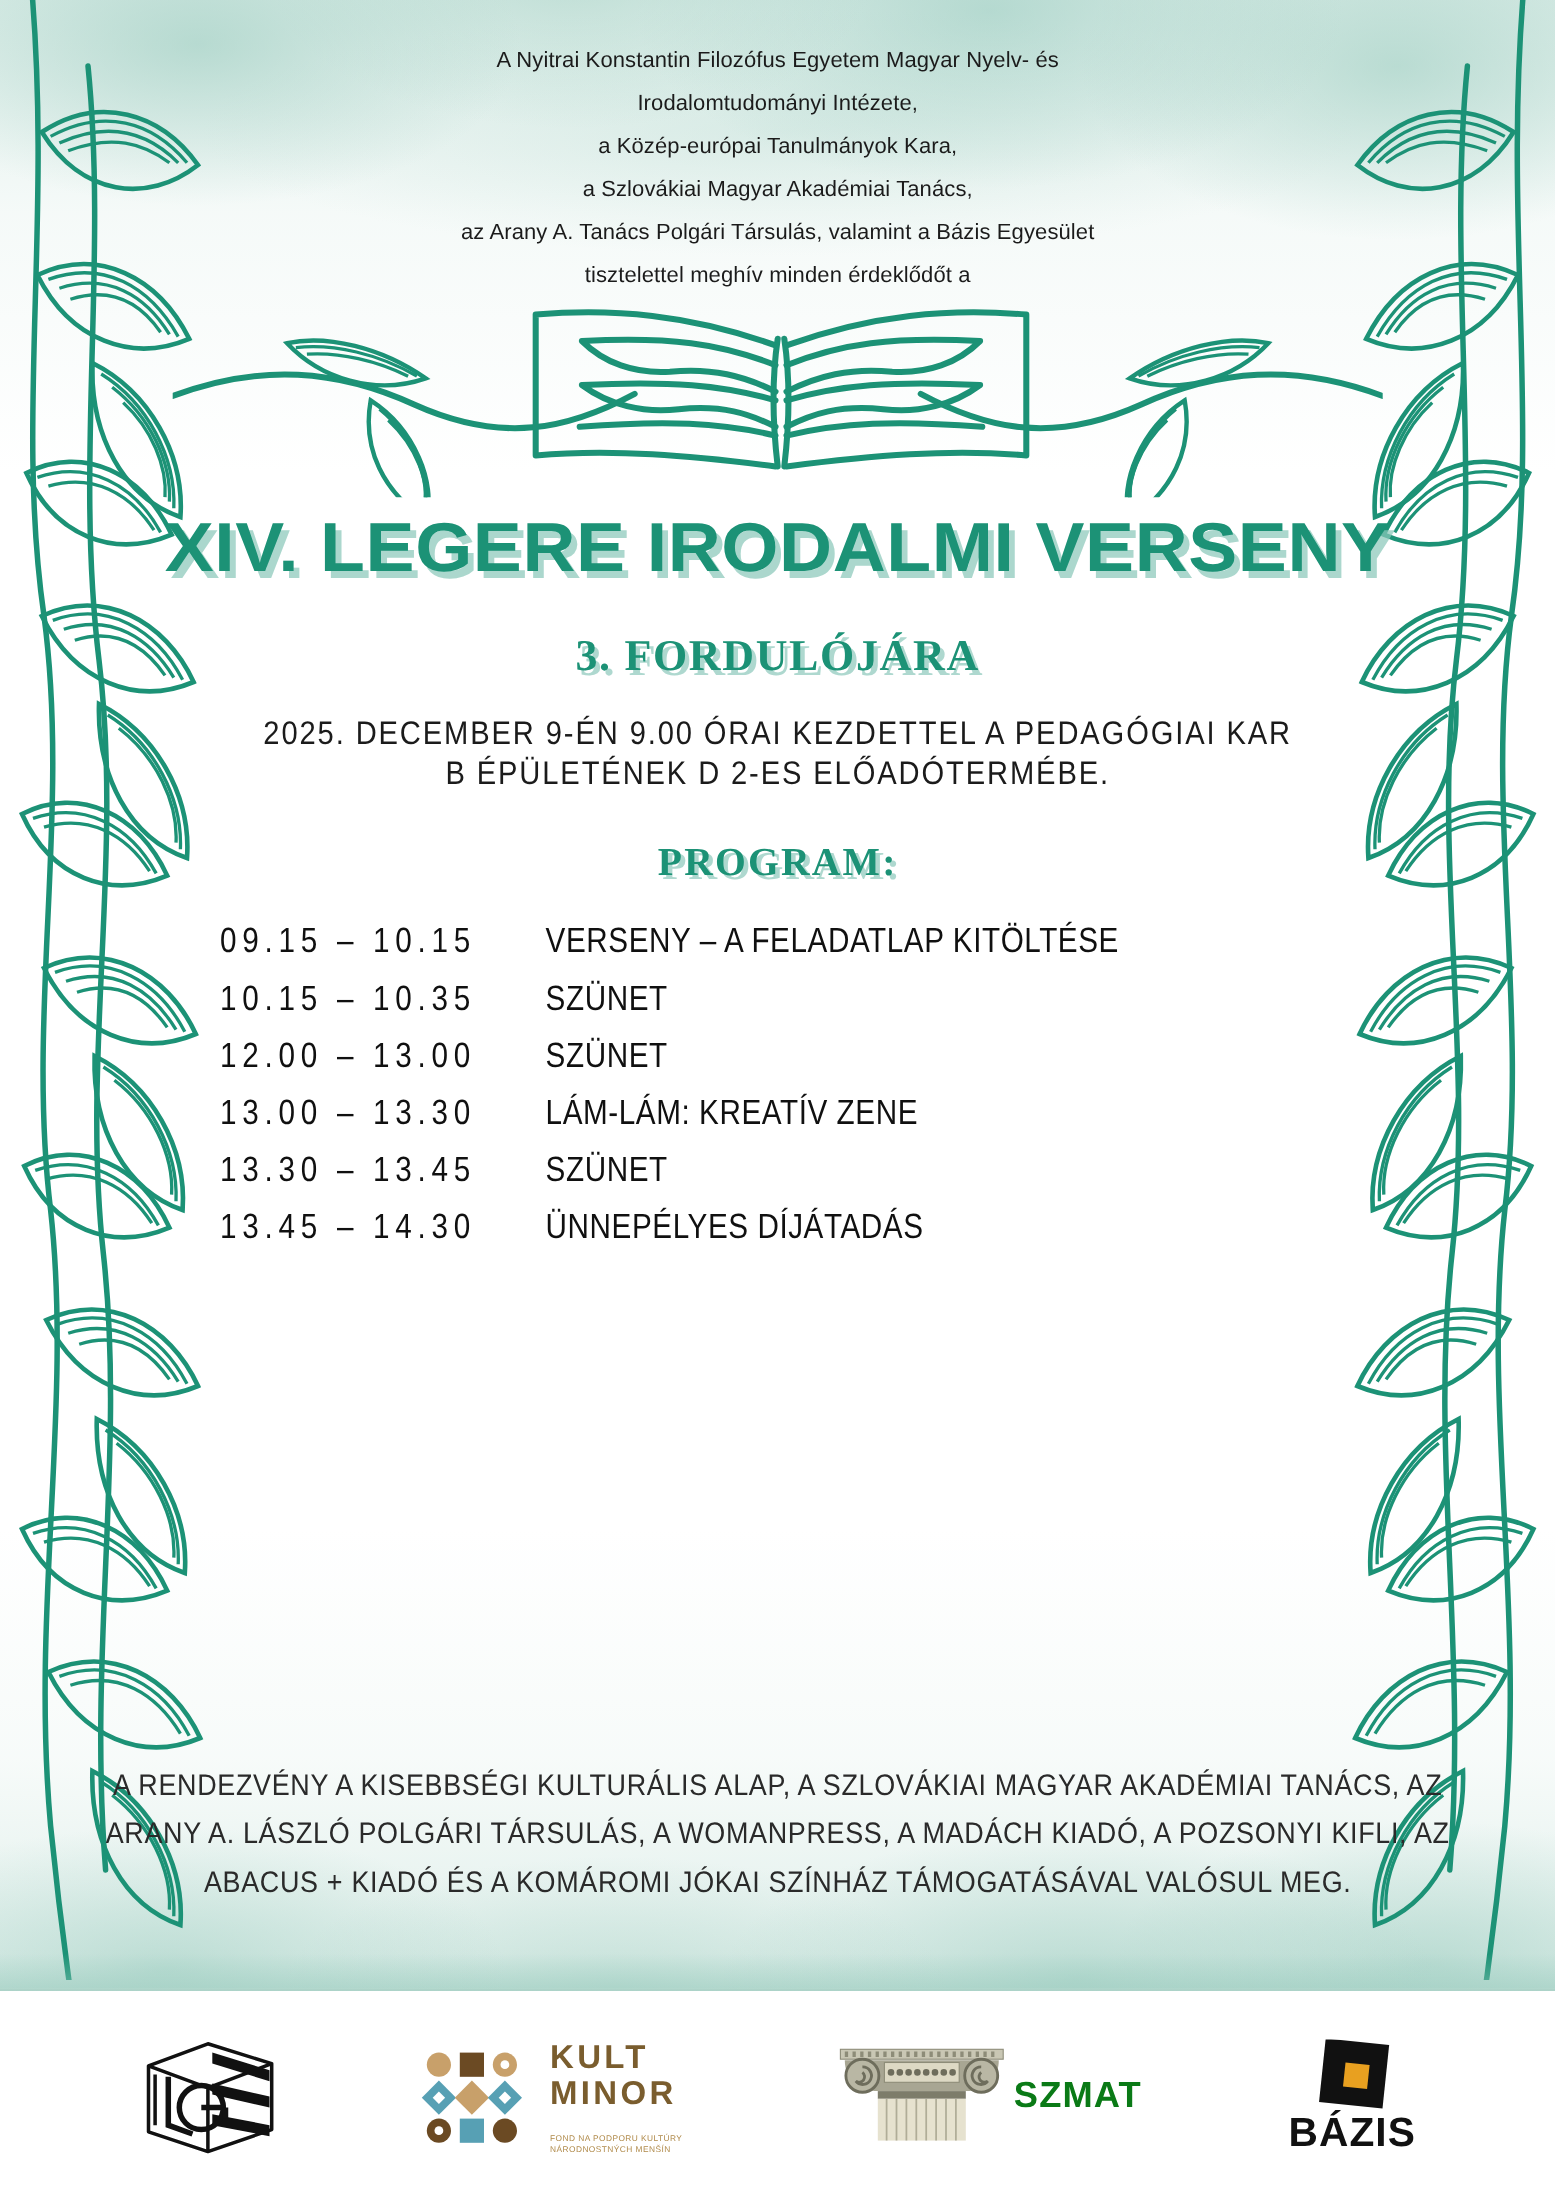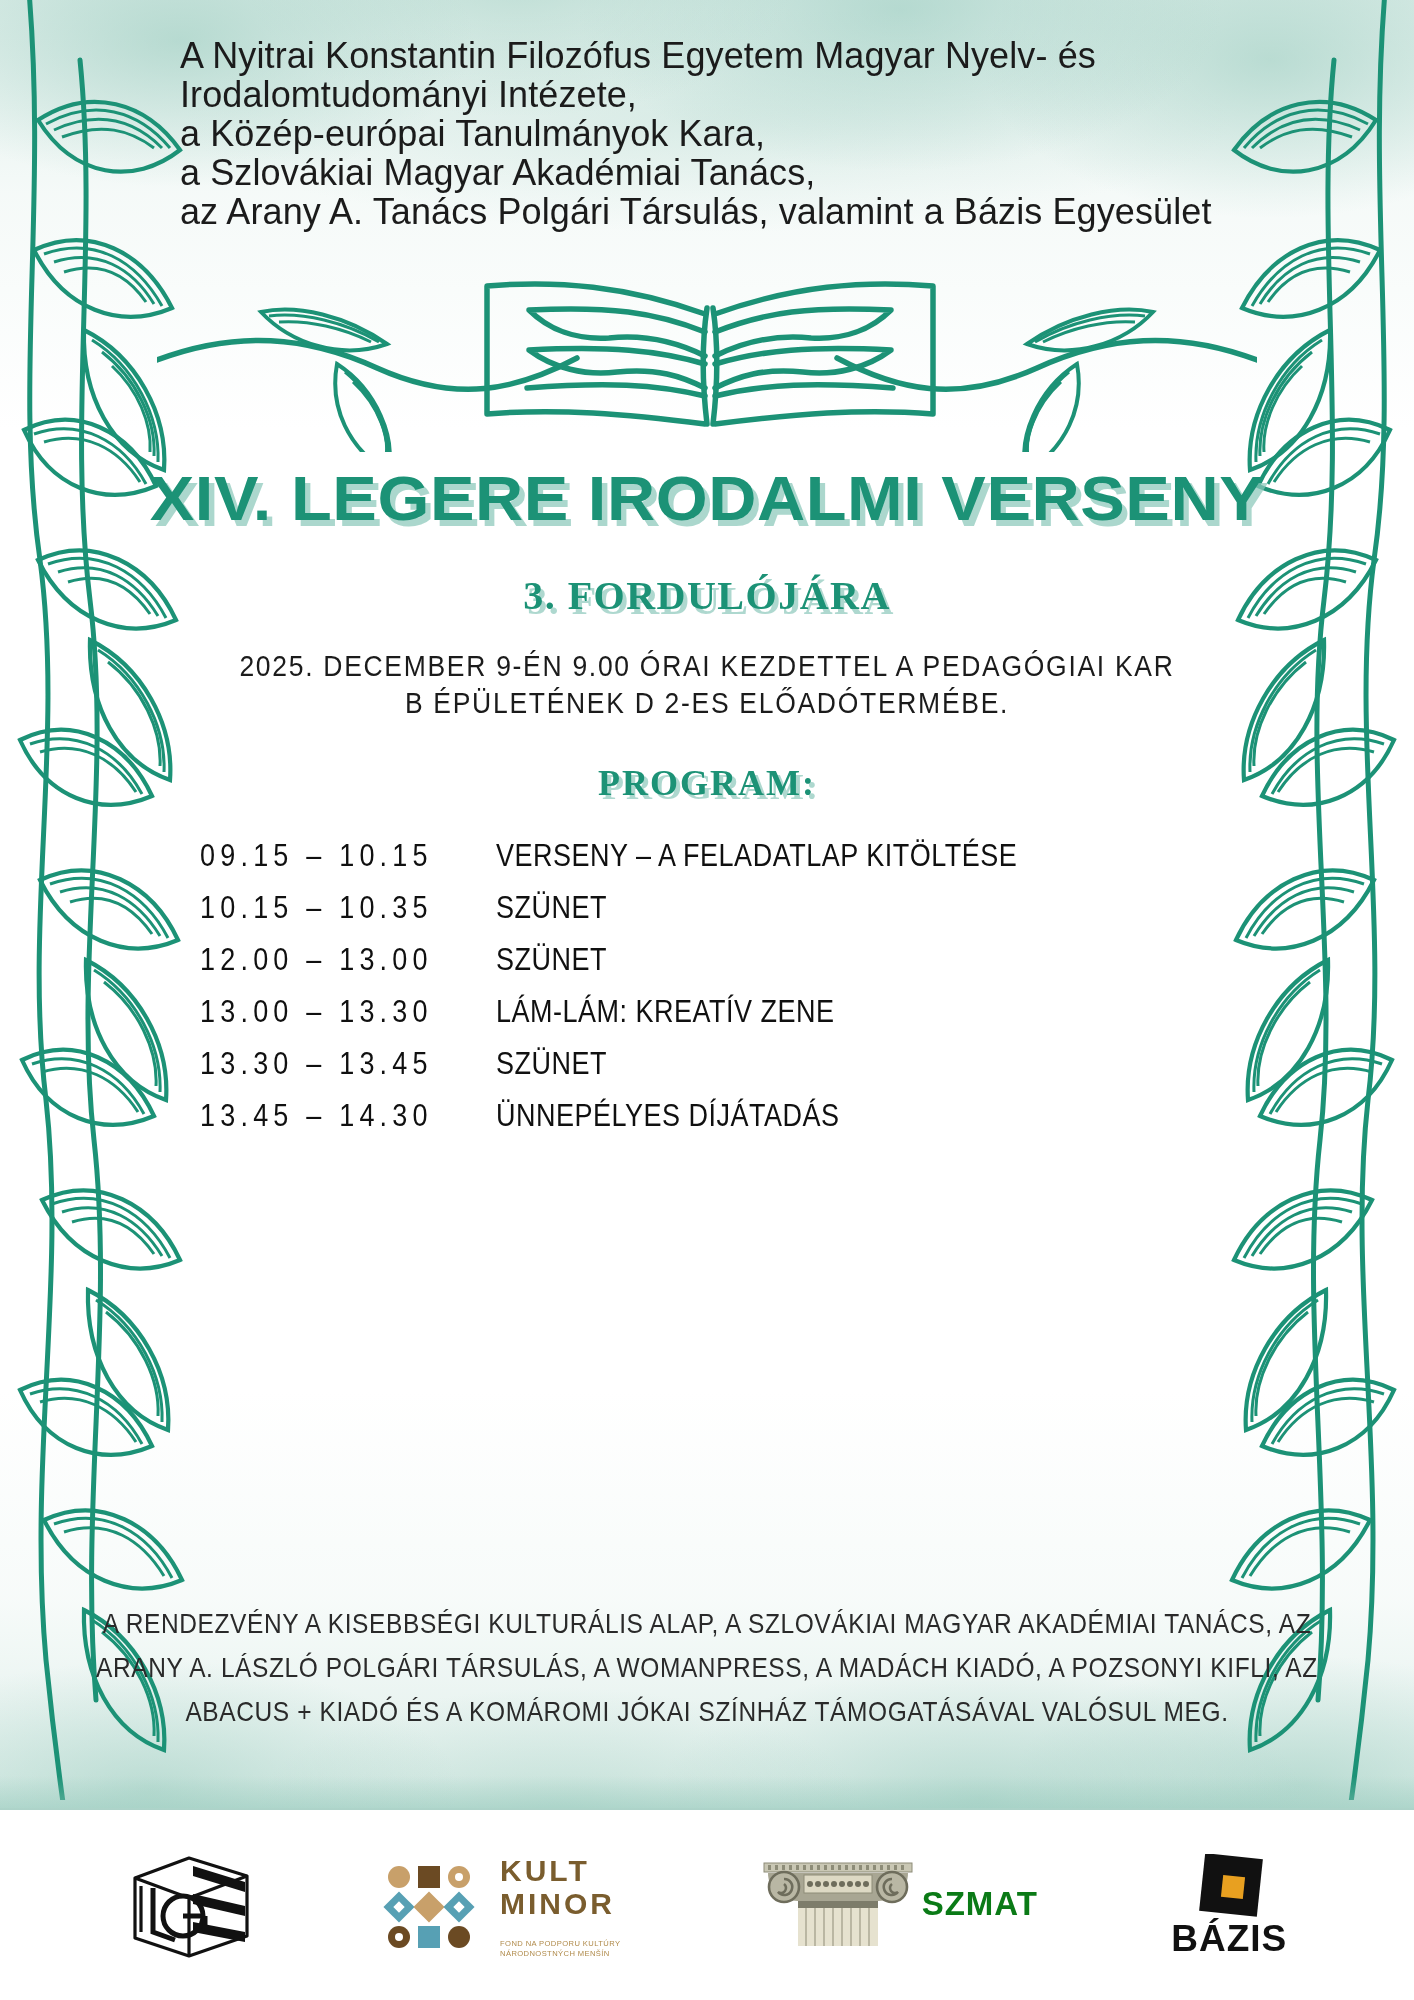--- a/index.html
+++ b/index.html
@@ -68,23 +68,23 @@
   .content {
     position: absolute;
     left: 0; top: 0;
     width: 1414px;
     height: 2000px;
   }
 
   .intro {
     position: absolute;
     left: 180px; top: 36px; width: 1054px;
-    text-align: left;
+    text-align: center;
     font-family: "Liberation Sans", sans-serif;
-    font-size: 36px;
+    font-size: 20px;
     line-height: 39px;
     color: #1b1b1b;
     letter-spacing: .1px;
   }
   .intro div { white-space: nowrap; }
 
   
   .book-wrap {
     position: absolute;
     left: 0; top: 272px; width: 1414px;
@@ -438,20 +438,21 @@
   </div>
 
   <div class="content">
 
     <div class="intro">
       <div>A Nyitrai Konstantin Filozófus Egyetem Magyar Nyelv- és</div>
       <div>Irodalomtudományi Intézete,</div>
       <div>a Közép-európai Tanulmányok Kara,</div>
       <div>a Szlovákiai Magyar Akadémiai Tanács,</div>
       <div>az Arany A. Tanács Polgári Társulás, valamint a Bázis Egyesület</div>
+      <div>tisztelettel meghív minden érdeklődőt a</div>
     </div>
 
     <div class="book-wrap">
       <svg width="1100" height="180" viewBox="0 0 1100 180" fill="none" xmlns="http://www.w3.org/2000/svg">
         <g stroke="#1c9276" stroke-width="5.5" fill="none" stroke-linecap="round" stroke-linejoin="round">
 
           <path d="M0 88 C 80 58, 150 64, 220 96 C 300 132, 360 118, 420 86"></path>
 
           <path d="M1100 88 C 1020 58, 950 64, 880 96 C 800 132, 740 118, 680 86"></path>
 

